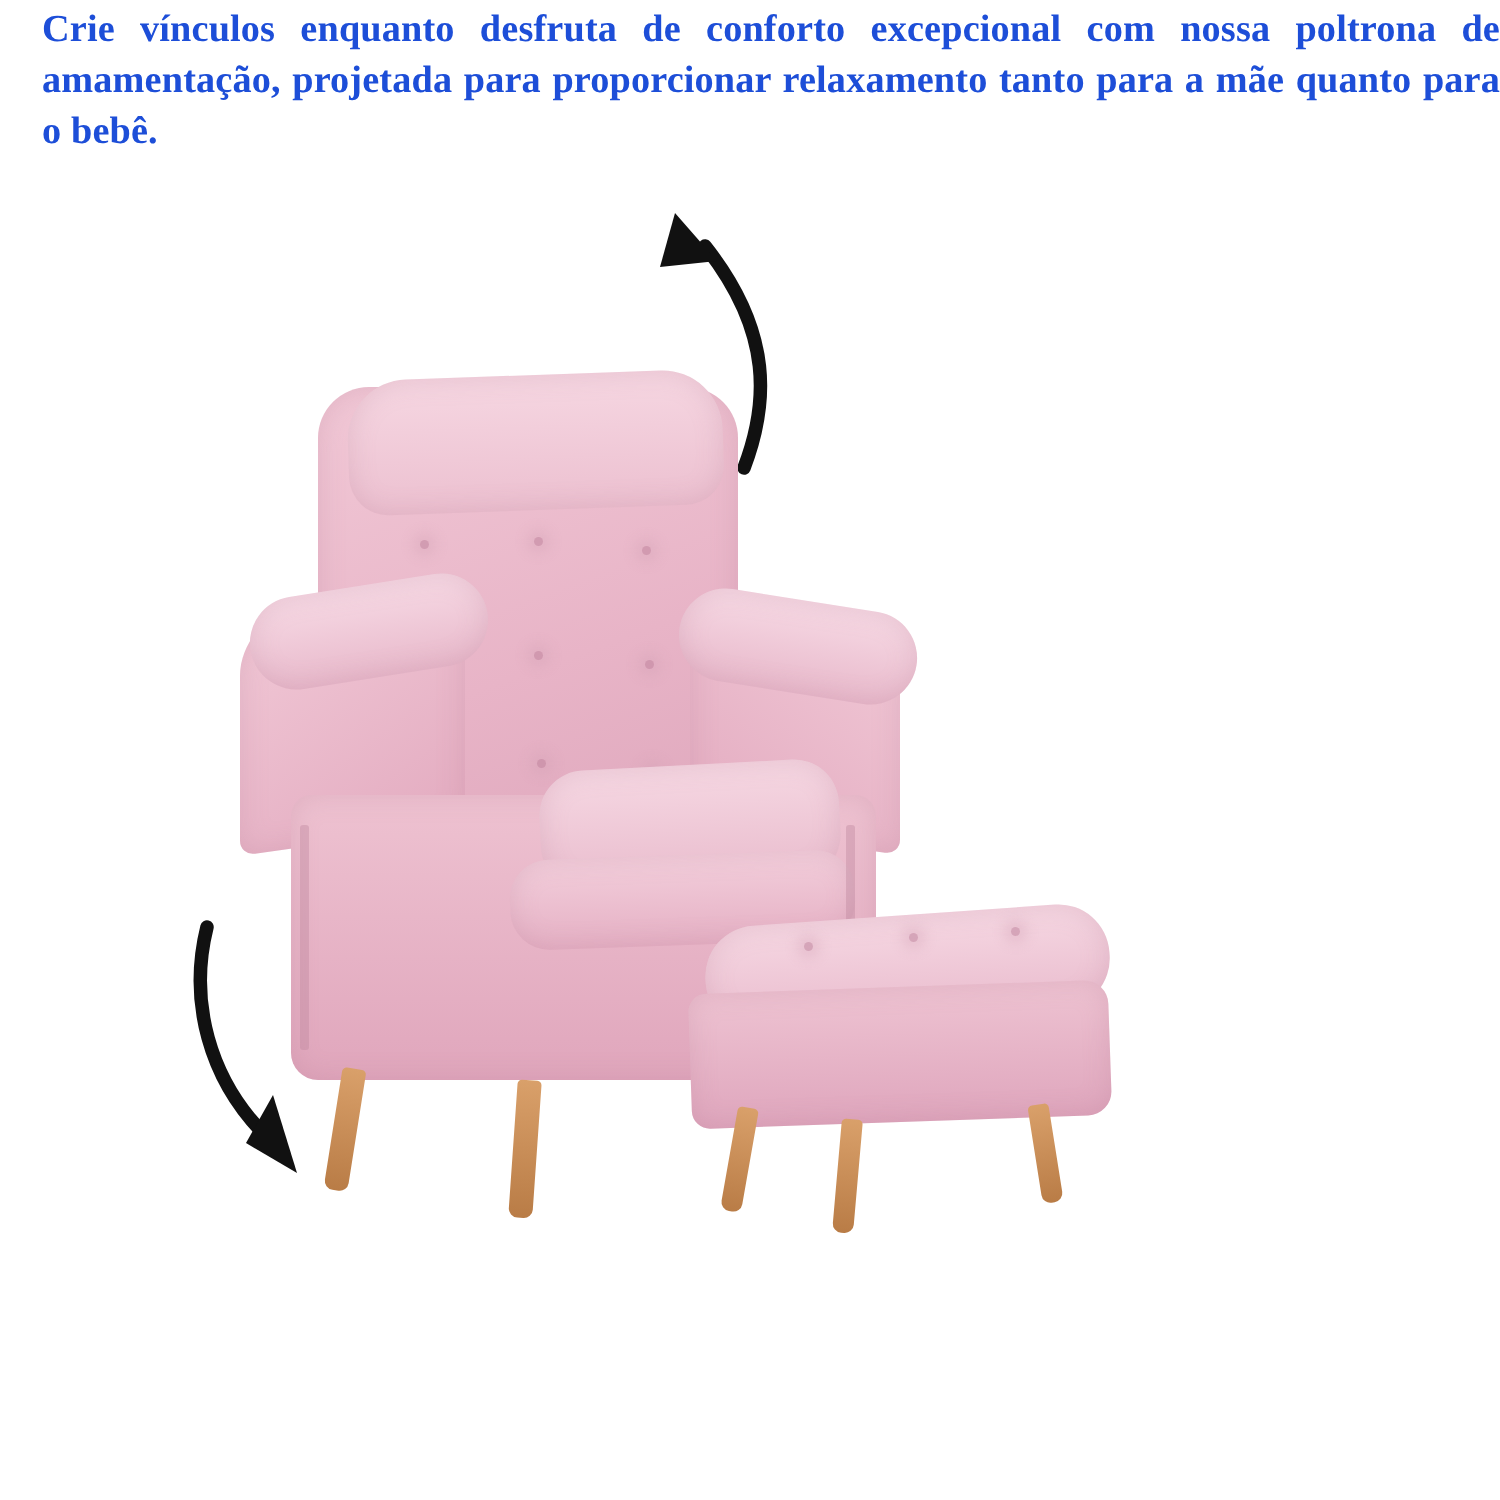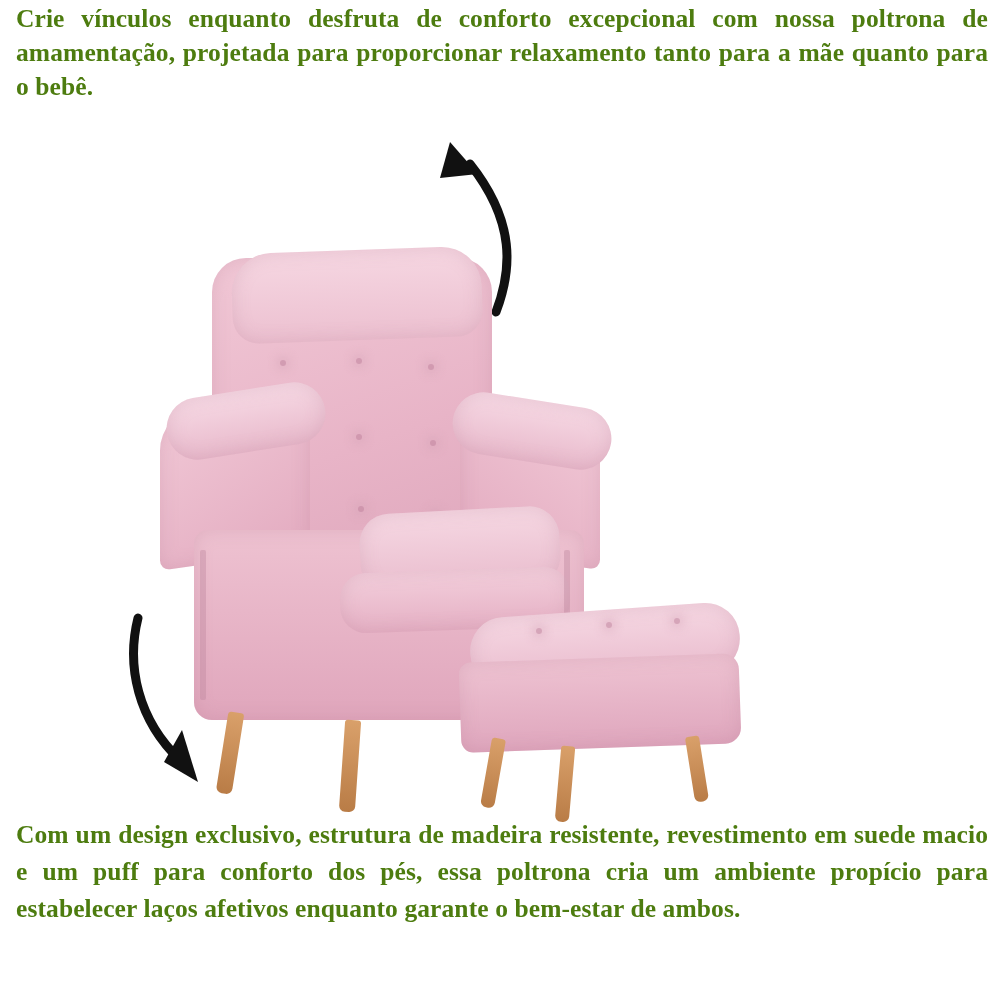--- a/index.html
+++ b/index.html
@@ -11,25 +11,25 @@
     position: relative;
     width: 1000px;
     height: 1000px;
     background: #ffffff;
     overflow: hidden;
     font-family: "Liberation Serif", serif;
   }
 
   .caption {
     position: absolute;
-    left: 16px;
+    left: 28px;
     width: 972px;
     font-family: "Liberation Serif", serif;
     font-weight: bold;
-    color: #4d7c0f;
+    color: #1d4ed8;
     text-align: justify;
     text-align-last: left;
     letter-spacing: 0.1px;
   }
   #caption-top {
     top: 2px;
     font-size: 25.5px;
     line-height: 34px;
   }
   #caption-bottom {
@@ -230,15 +230,14 @@
       <div class="tuft" style="left:84px; top:18px;"></div>
       <div class="tuft" style="left:154px; top:12px;"></div>
       <div class="tuft" style="left:222px; top:8px;"></div>
       <div class="leg p1"></div>
       <div class="leg p2"></div>
       <div class="leg p3"></div>
     </div>
 
   </div>
 
-  <div class="caption" id="caption-bottom">Com um design exclusivo, estrutura de madeira resistente, revestimento em suede macio e um puff para conforto dos pés, essa poltrona cria um ambiente propício para estabelecer laços afetivos enquanto garante o bem-estar de ambos.</div>
 
 </div>
 
 </body></html>

